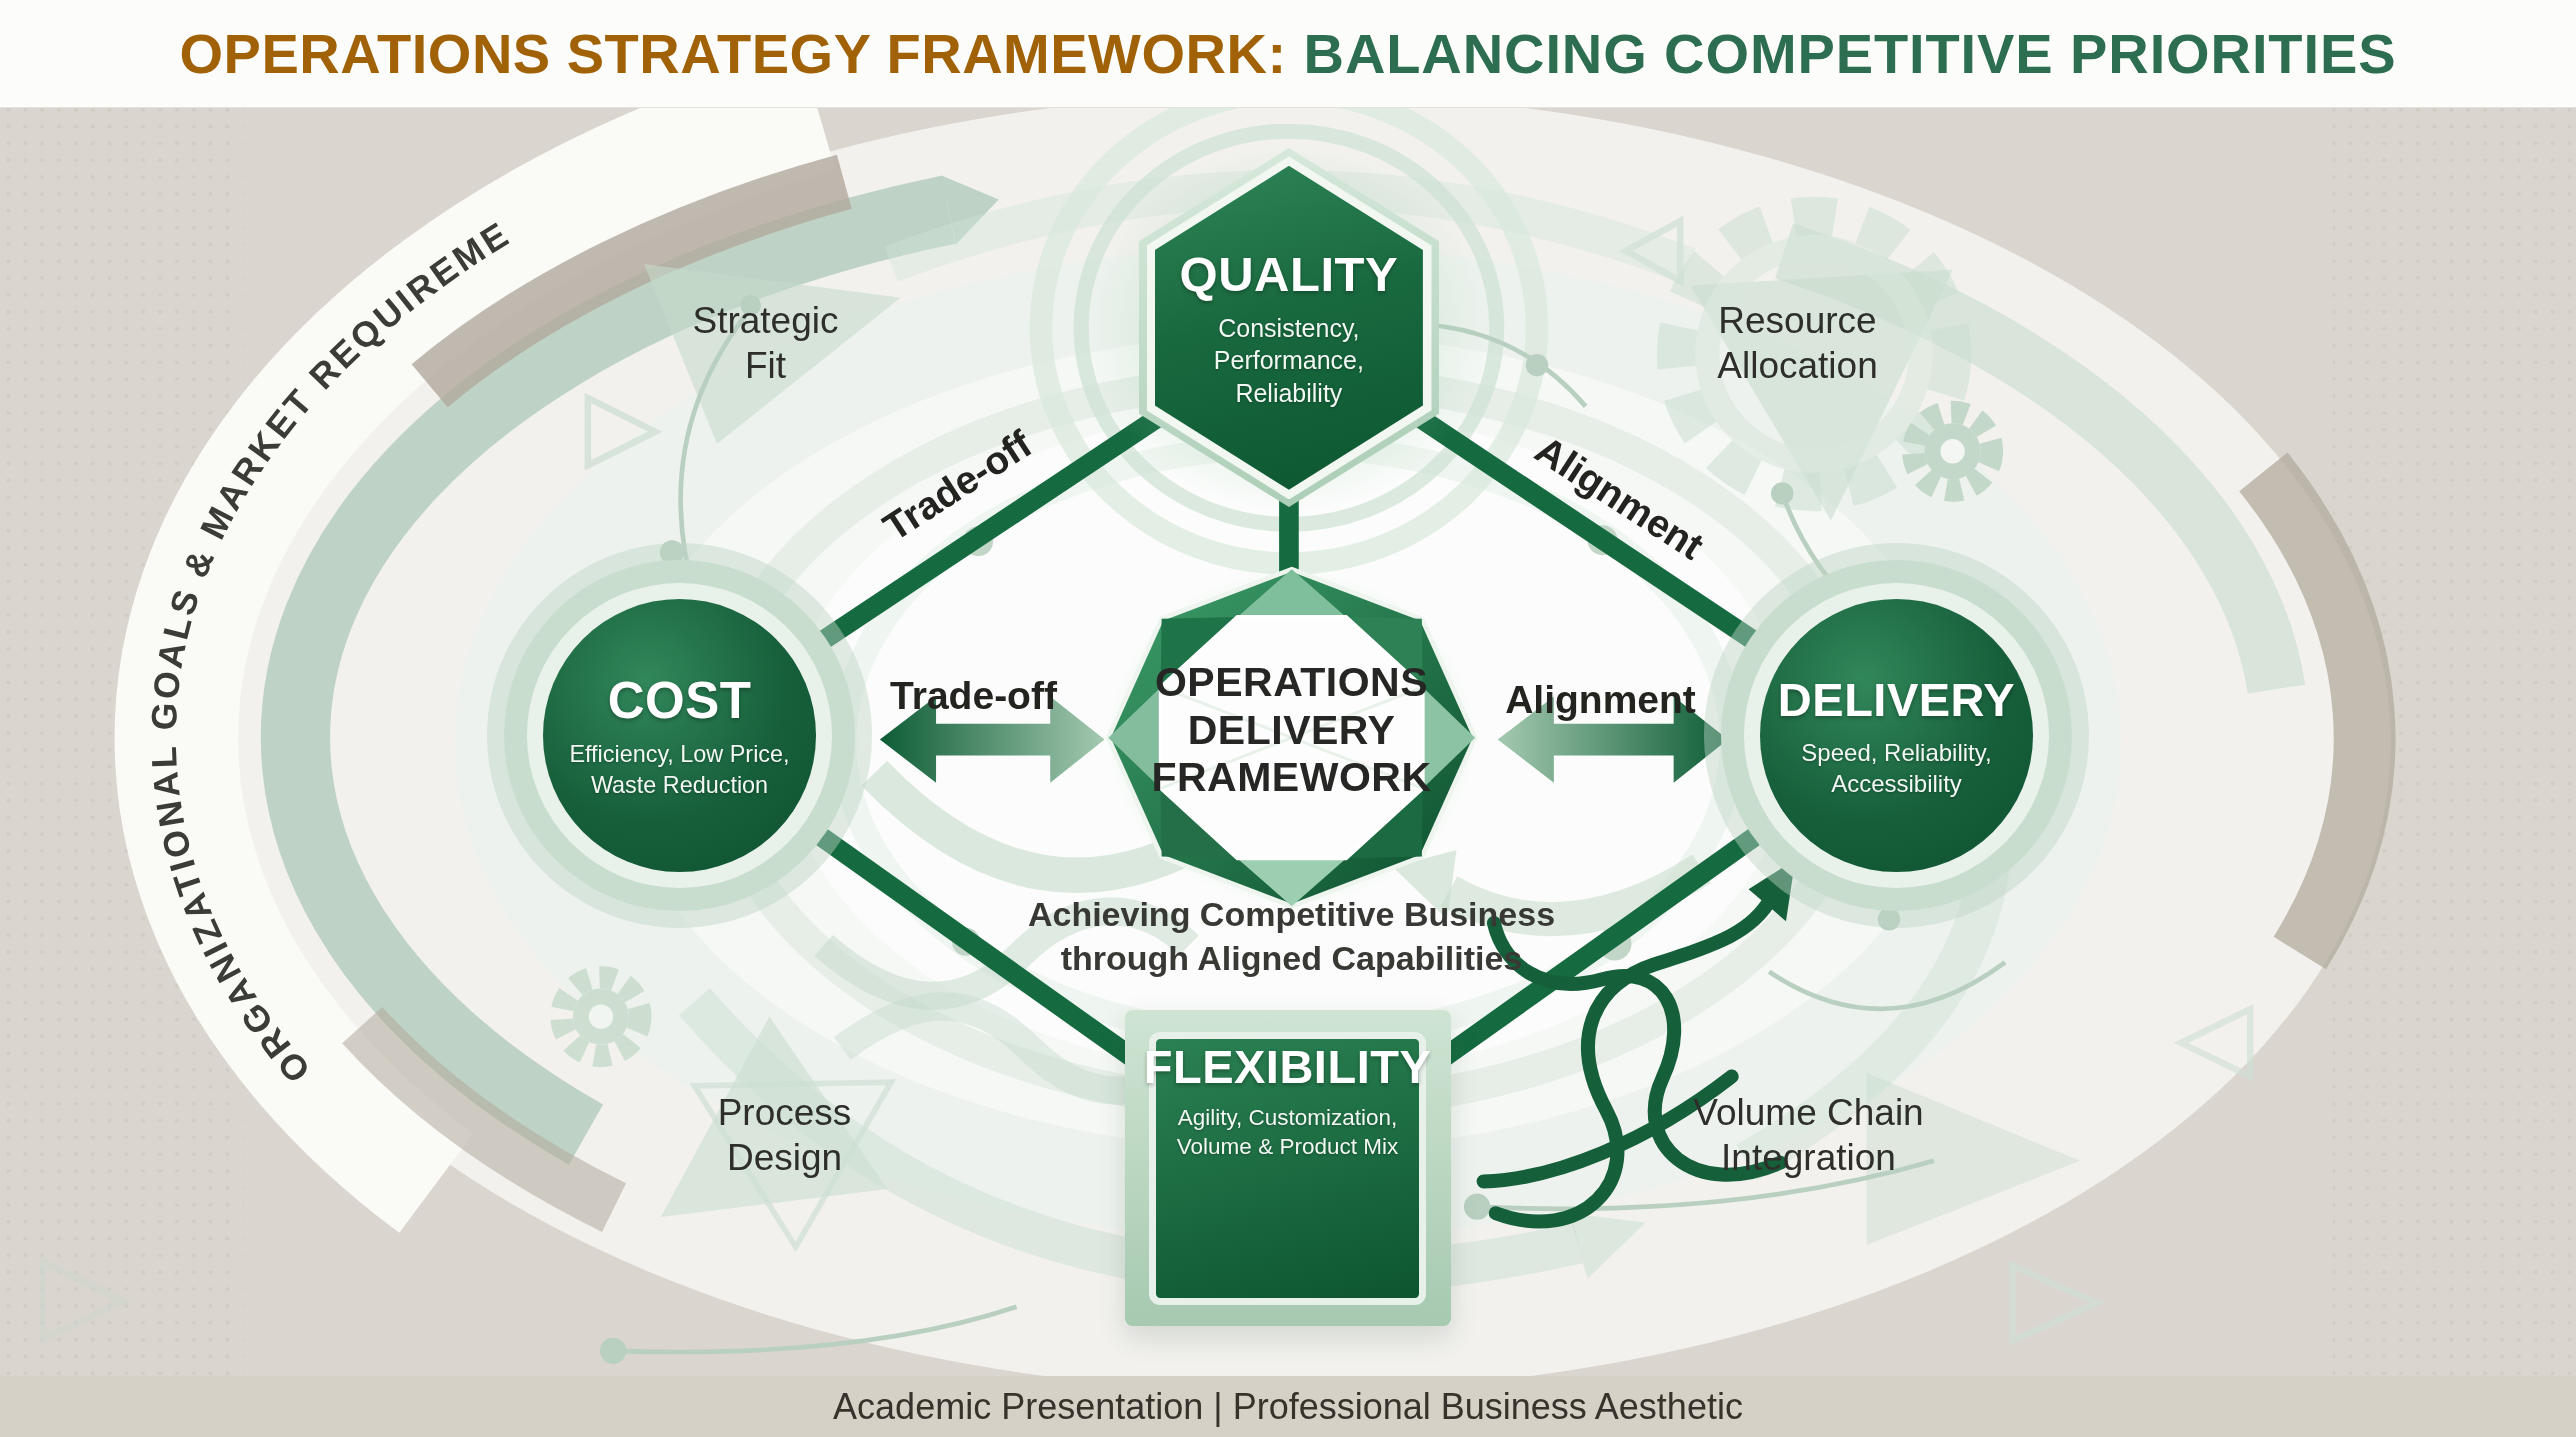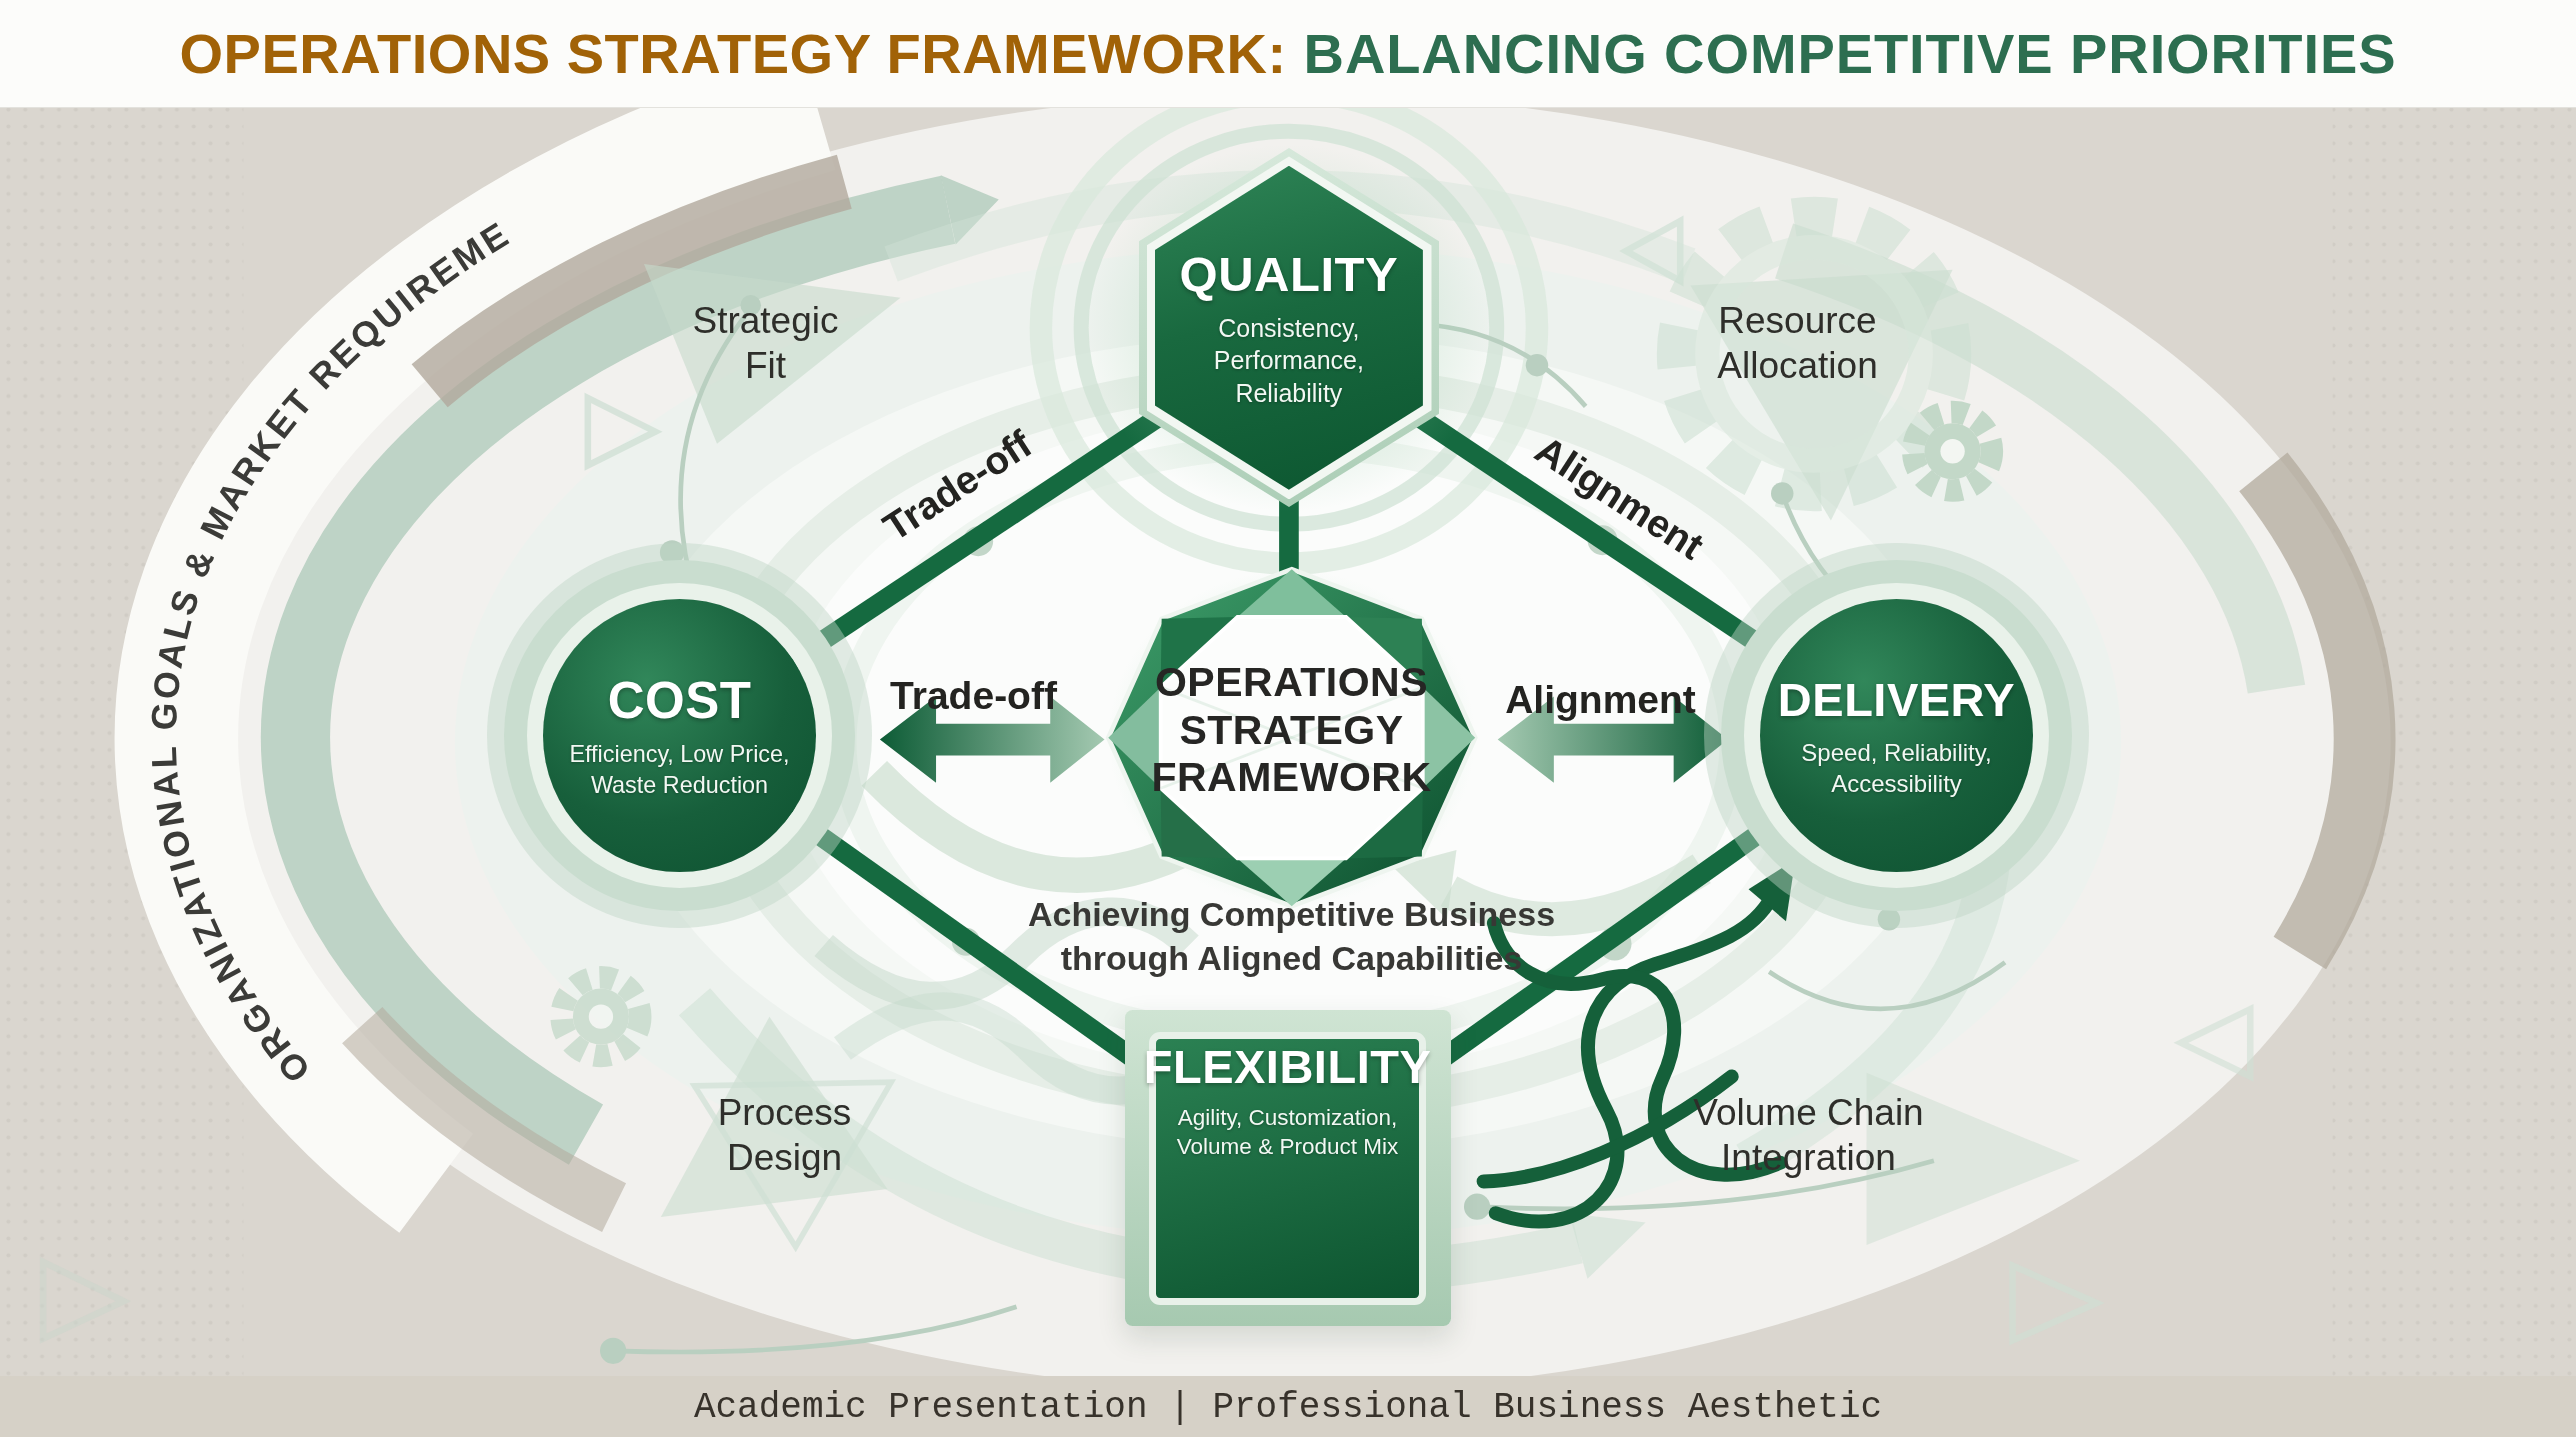--- a/index.html
+++ b/index.html
@@ -4,21 +4,21 @@
 <style>
   html,body{margin:0;padding:0;background:#dad6cf;}
   #stage{position:relative;width:2576px;height:1438px;overflow:hidden;
          font-family:"Liberation Sans","DejaVu Sans",sans-serif;}
   
   .slide-header{position:absolute;left:0;top:0;width:2576px;height:107px;background:#fcfcfa;
     border-bottom:1.9px solid #e3e2dd;display:flex;align-items:center;justify-content:center;z-index:30;}
   .t-bold{font-size:56px;font-weight:700;color:#a16207;letter-spacing:0.5px;}
   .t-light{font-size:56px;font-weight:700;color:#2d6e50;letter-spacing:0.9px;margin-left:17px;}
   .slide-footer{position:absolute;left:0;bottom:0;width:2576px;height:62px;background:#d6d1c7;
-    display:flex;align-items:center;justify-content:center;z-index:30;font-family:Liberation Mono, monospace;}
+    display:flex;align-items:center;justify-content:center;z-index:30;}
   .slide-footer span{font-size:36px;color:#37322b;}
   
   .stage-svg{position:absolute;left:0;top:0;z-index:1;}
   
   .hex{clip-path:polygon(50% 0,100% 26%,100% 74%,50% 100%,0 74%,0 26%);position:absolute;}
   .hex-glow{position:absolute;left:1008px;top:73px;width:562px;height:510px;z-index:9;
     background:radial-gradient(closest-side,rgba(150,205,168,.55),rgba(150,205,168,0) 72%);}
   .hex-frame{left:1139px;top:148px;width:300px;height:359px;z-index:10;
     background:linear-gradient(170deg,#d9ead d,#a9ccb4);background:linear-gradient(170deg,#d9eadd,#a9ccb4);}
   .hex-white{left:7.5px;top:8.4px;width:285px;height:343px;background:#f2f7f2;}
@@ -235,21 +235,21 @@
   </div>
 
   <div class="flex-glow"></div>
   <div class="flex-frame">
     <div class="flex-core">
       <h2 class="node-title" style="font-size:47px;">FLEXIBILITY</h2>
       <p class="node-sub" style="width:247px;font-size:22.5px;">Agility, Customization, Volume &amp; Product Mix</p>
     </div>
   </div>
 
-  <div class="center-label">OPERATIONS STRATEGY FRAMEWORK</div>
+  <div class="center-label">OPERATIONS DELIVERY FRAMEWORK</div>
   <div class="center-caption">Achieving Competitive Business through Aligned Capabilities</div>
 
   <div class="rel-label" style="left:836px;top:462px;width:243px;transform:rotate(-33deg);">Trade-off</div>
   <div class="rel-label" style="left:1498px;top:474px;width:243px;transform:rotate(33deg);">Alignment</div>
   <div class="rel-label" style="left:852px;top:672px;width:243px;">Trade-off</div>
   <div class="rel-label" style="left:1479px;top:676px;width:243px;">Alignment</div>
 
   <div class="ctx-label" style="left:667px;top:298px;width:197px;">Strategic Fit</div>
   <div class="ctx-label" style="left:686px;top:1090px;width:197px;">Process Design</div>
   <div class="ctx-label" style="left:1657px;top:298px;width:281px;">Resource Allocation</div>

